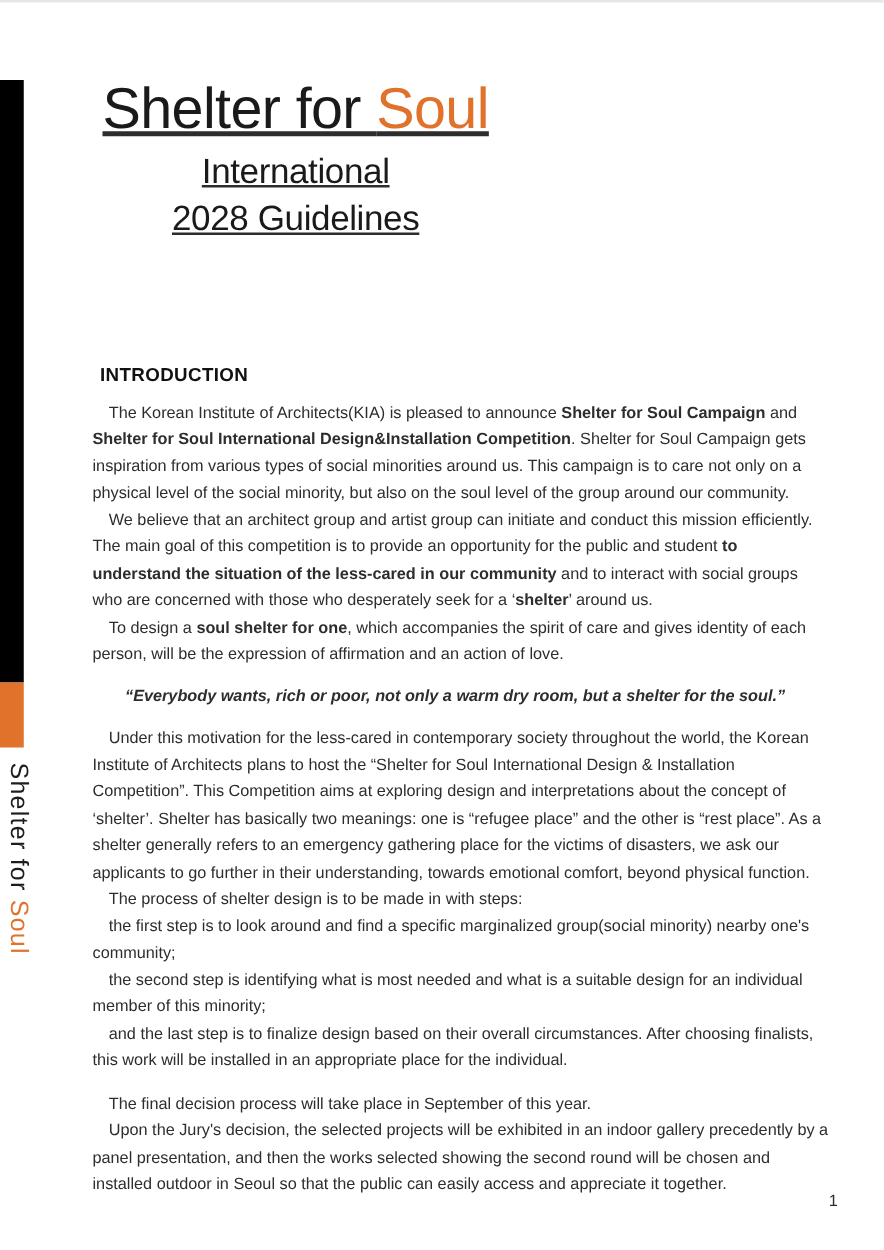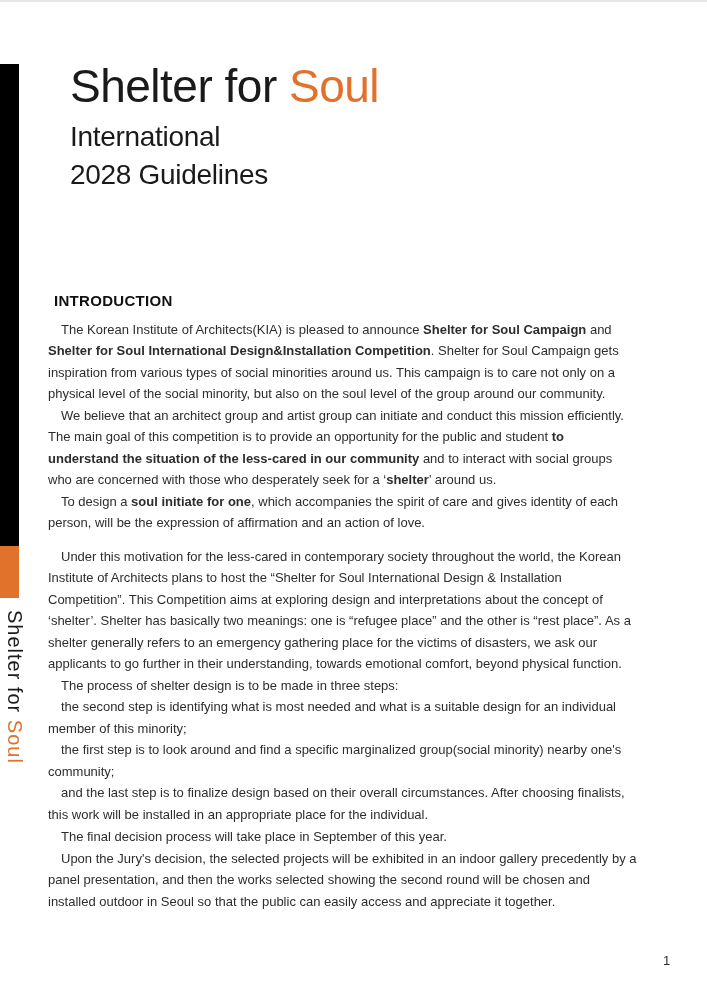--- a/index.html
+++ b/index.html
@@ -25,42 +25,42 @@
     background: #e0722c;
   }
   .spine {
     position: absolute; left: 3px; top: 610px;
     writing-mode: vertical-rl;
     font-size: 20px; font-weight: 300; letter-spacing: 1px;
     color: #1c1c1c; white-space: nowrap;
   }
   .accent { color: #e0722c; }
   
-  .title-block { position: absolute; left: 70px; top: 58px; }
+  .title-block { position: absolute; left: 82px; top: 58px; text-decoration: underline; }
   .main-title {
     font-size: 46px; font-weight: 300; color: #1a1a1a;
     line-height: 56px; letter-spacing: -0.5px; white-space: nowrap;
   }
   .subtitles { margin-top: 4px; }
   .subtitle-line {
     font-size: 28px; font-weight: 300; color: #1a1a1a;
-    line-height: 38px; letter-spacing: -0.3px; white-space: nowrap;
+    line-height: 38px; letter-spacing: -0.3px; white-space: nowrap; text-align: center;
   }
   
   .content {
-    position: absolute; left: 48px; top: 290px; width: 589px;
+    position: absolute; left: 74px; top: 290px; width: 589px;
     font-size: 13px; line-height: 21.5px; color: #2d2d2d;
   }
   .section-heading {
     font-size: 15px; font-weight: bold; color: #111111;
     letter-spacing: 0.3px; margin: 0 0 7px 6px;
   }
   .content p { margin: 0; text-indent: 13px; }
   .content p.sp12 { margin-top: 12px; }
-  .content p.sp13 { margin-top: 1px; }
+  .content p.sp13 { margin-top: 13px; }
   .p-quote { padding-left: 26px; text-indent: 0 !important; }
   .p-mockbee { text-indent: 35px !important; }
   .page-number {
     position: absolute; left: 663px; top: 953px;
     font-size: 13px; color: #2d2d2d;
   }
 </style>
 </head>
 <body>
 
@@ -80,24 +80,25 @@
   <div class="subtitles">
     <div class="subtitle-line">International</div>
     <div class="subtitle-line">2028 Guidelines</div>
   </div>
 </div>
 
 <div class="content">
   <h2 class="section-heading">INTRODUCTION</h2>
   <p><span>The Korean Institute of Architects(KIA) is pleased to announce </span><span style="font-weight: bold;">Shelter for Soul Campaign</span><span> and </span><span style="font-weight: bold;">Shelter for Soul International Design&amp;Installation Competition</span><span>. Shelter for Soul Campaign gets inspiration from various types of social minorities around us. This campaign is to care not only on a physical level of the social minority, but also on the soul level of the group around our community.</span></p>
   <p><span>We believe that an architect group and artist group can initiate and conduct this mission efficiently. The main goal of this competition is to provide an opportunity for the public and student </span><span style="font-weight: bold;">to understand the situation of the less-cared in our community</span><span> and to interact with social groups who are concerned with those who desperately seek for a ‘</span><span style="font-weight: bold;">shelter</span><span>’ around us.</span></p>
-  <p><span>To design a </span><span style="font-weight: bold;">soul initiate for one</span><span>, which accompanies the spirit of care and gives identity of each person, will be the expression of affirmation and an action of love.</span></p>
+  <p><span>To design a </span><span style="font-weight: bold;">soul shelter for one</span><span>, which accompanies the spirit of care and gives identity of each person, will be the expression of affirmation and an action of love.</span></p>
+  <p class="p-quote sp12"><span style="font-weight: bold; font-style: italic;">“Everybody wants, rich or poor, not only a warm dry room, but a shelter for the soul.”</span></p>
   <p class="sp12"><span>Under this motivation for the less-cared in contemporary society throughout the world, the Korean Institute of Architects plans to host the “Shelter for Soul International Design &amp; Installation Competition”. This Competition aims at exploring design and interpretations about the concept of ‘shelter’. Shelter has basically two meanings: one is “refugee place” and the other is “rest place”. As a shelter generally refers to an emergency gathering place for the victims of disasters, we ask our applicants to go further in their understanding, towards emotional comfort, beyond physical function.</span></p>
-  <p><span>The process of shelter design is to be made in three steps:</span></p>
+  <p><span>The process of shelter design is to be made in with steps:</span></p>
+  <p><span>the first step is to look around and find a specific marginalized group(social minority) nearby one's community;</span></p>
   <p><span>the second step is identifying what is most needed and what is a suitable design for an individual member of this minority;</span></p>
-  <p><span>the first step is to look around and find a specific marginalized group(social minority) nearby one's community;</span></p>
   <p><span>and the last step is to finalize design based on their overall circumstances. After choosing finalists, this work will be installed in an appropriate place for the individual.</span></p>
   <p class="sp13"><span>The final decision process will take place in September of this year.</span></p>
   <p><span>Upon the Jury's decision, the selected projects will be exhibited in an indoor gallery precedently by a panel presentation, and then the works selected showing the second round will be chosen and installed outdoor in Seoul so that the public can easily access and appreciate it together.</span></p>
 
 </div>
 
 <div class="page-number">1</div>
 
 </body></html>

